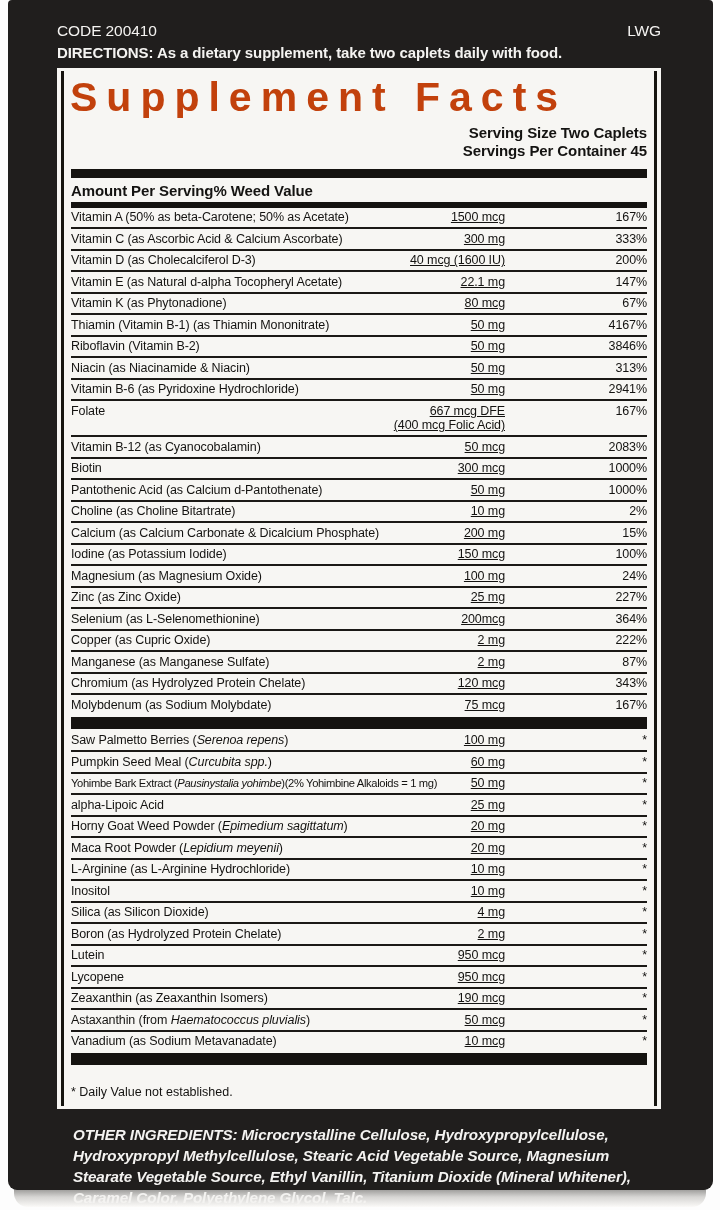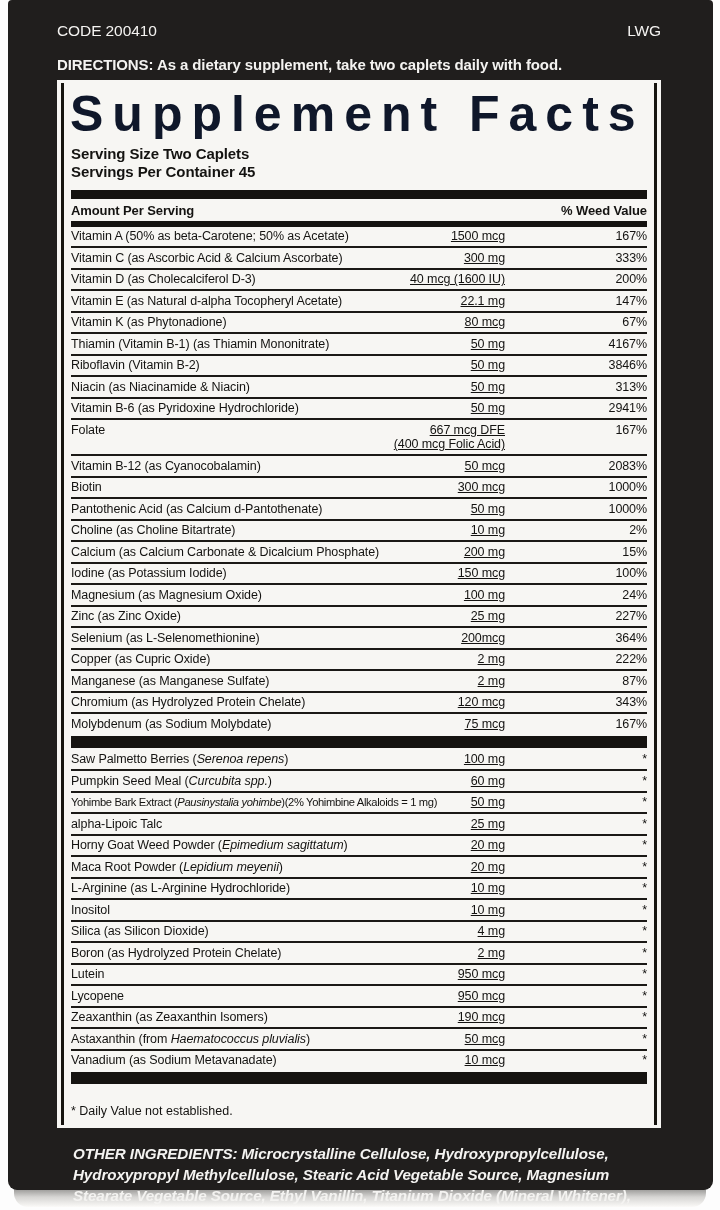--- a/index.html
+++ b/index.html
@@ -14,31 +14,31 @@
     background:linear-gradient(to bottom,#8a8987,#d6d5d3 50%,#fbfaf8);
     border-radius:0 0 14px 14px;
   }
   .label {
     position:absolute; top:0; left:8px; right:7px; bottom:20px;
     background:#201e1d; color:#f4f3f1;
     border-radius:4px 4px 9px 9px;
   }
   .top-area { padding:22px 52px 0 49px; }
   .top-row { display:flex; justify-content:space-between; font-weight:normal; font-size:15.5px; letter-spacing:-0.1px; }
-  .directions { font-size:15px; font-weight:bold; margin-top:16px; letter-spacing:-0.1px; }
+  .directions { font-size:15px; font-weight:bold; margin-top:4px; letter-spacing:-0.1px; }
   .panel { margin:7px 52px 0 49px; background:#f7f6f3; color:#141311; padding:3px 4px; }
   .panel-inner { border-left:3px solid #16140f; border-right:3px solid #16140f; padding:4px 7px 5px; }
   .sf-title {
-    font-size:50px; font-weight:bold; letter-spacing:9px; line-height:1;
-    white-space:nowrap; overflow:hidden; margin:2px 0 6px -1px; color:#0f172a;
-  }
-  .serving { font-size:15px; font-weight:bold; line-height:1.22; letter-spacing:-0.1px; }
+    font-size:41px; font-weight:bold; letter-spacing:9px; line-height:1;
+    white-space:nowrap; overflow:hidden; margin:2px 0 6px -1px; color:#c2410c;
+  }
+  .serving { font-size:15px; font-weight:bold; line-height:1.22; letter-spacing:-0.1px;text-align:right; }
   .bar { background:#151310; }
   .bar-a { height:9px; margin-top:8px; }
-  .cols-header { display:flex; justify-content:space-between; font-weight:bold; font-size:13px; padding:4px 0 3px; letter-spacing:-0.1px; }
+  .cols-header { display:flex; justify-content:flex-start; font-weight:bold; font-size:15px; padding:4px 0 3px; letter-spacing:-0.1px; }
   .bar-b { height:6px; }
   .bar-c { height:12px; margin:2px 0; }
   .row {
     display:flex; align-items:flex-start;
     border-top:2px solid #1b1916;
     padding:2.5px 0;
     font-size:12.5px; line-height:14.5px; letter-spacing:-0.1px;
   }
   .rows .row:first-child { border-top:none; }
   .name { flex:1 1 0; min-width:0; overflow:hidden; white-space:nowrap; }
@@ -213,21 +213,21 @@
     <span class="name"><span class="pre">Pumpkin Seed Meal (</span><i class="it">Curcubita spp.</i><span class="post">)</span></span>
     <span class="amt"><span class="a1">60 mg</span></span>
     <span class="dv">*</span>
   </div>
           <div class="row">
     <span class="name"><span class="pre">Yohimbe Bark Extract (</span><i class="it">Pausinystalia yohimbe</i><span class="post">)(2% Yohimbine Alkaloids = 1 mg)</span></span>
     <span class="amt"><span class="a1">50 mg</span></span>
     <span class="dv">*</span>
   </div>
           <div class="row">
-    <span class="name"><span class="pre">alpha-Lipoic Talc</span></span>
+    <span class="name"><span class="pre">alpha-Lipoic Acid</span></span>
     <span class="amt"><span class="a1">25 mg</span></span>
     <span class="dv">*</span>
   </div>
           <div class="row">
     <span class="name"><span class="pre">Horny Goat Weed Powder (</span><i class="it">Epimedium sagittatum</i><span class="post">)</span></span>
     <span class="amt"><span class="a1">20 mg</span></span>
     <span class="dv">*</span>
   </div>
           <div class="row">
     <span class="name"><span class="pre">Maca Root Powder (</span><i class="it">Lepidium meyenii</i><span class="post">)</span></span>

